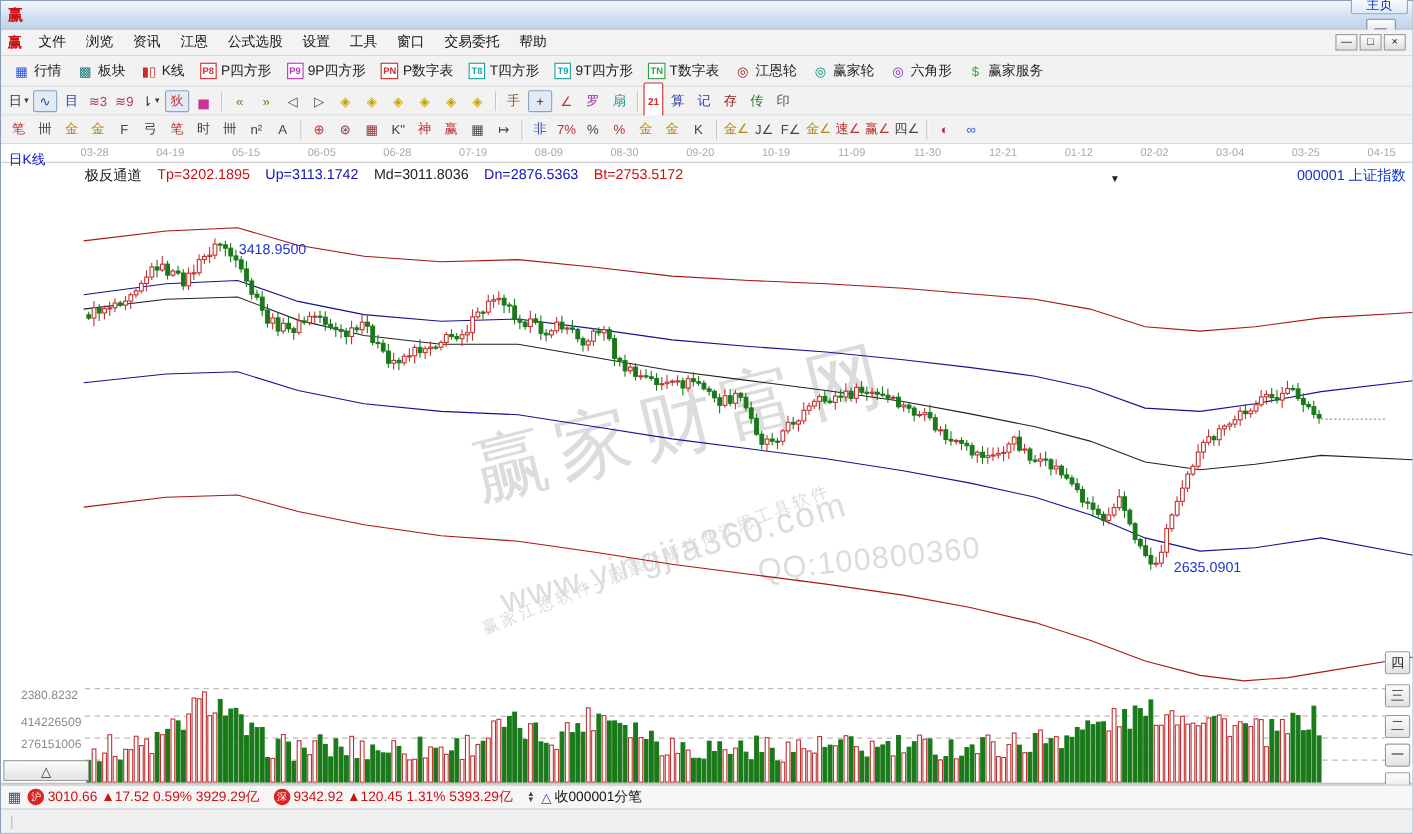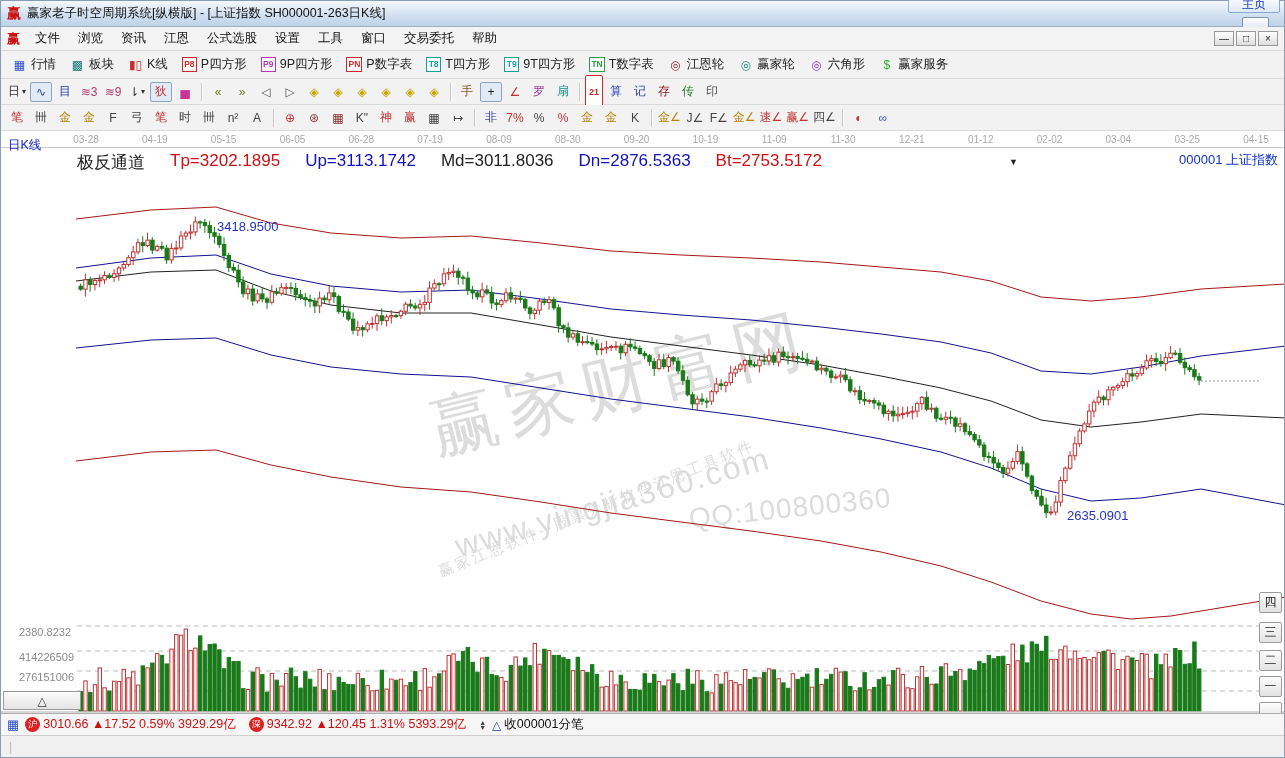--- a/index.html
+++ b/index.html
@@ -45,21 +45,21 @@
   .caret { font-size:8px; color:#333; margin-left:2px; }
   .sep { width:1px; height:18px; background:#c6c6c6; box-shadow:1px 0 0 #fff; margin:0 4px; flex:0 0 1px; }
 
   
   .chart-region { position:relative; height:582px; flex:0 0 582px; background:#fff; overflow:hidden; }
   .wm { position:absolute; color:#dcdcdc; z-index:0; white-space:nowrap; transform-origin:left center; user-select:none; }
   .chart-svg-wrap { position:absolute; inset:0; z-index:1; }
   .date-label { position:absolute; top:3px; transform:translateX(-50%); color:#a9a9a9; font-size:10px; z-index:2; }
   .date-line { position:absolute; top:16px; left:0; right:0; border-top:1px solid #c9c9c9; z-index:2; }
   .pane-label { position:absolute; left:7px; top:6px; color:#1122cc; font-size:12.5px; z-index:3; }
-  .indicator-row { position:absolute; left:76px; top:20px; display:flex; gap:25px; font-size:17px; z-index:3; }
+  .indicator-row { position:absolute; left:76px; top:20px; display:flex; gap:14px; font-size:13px; z-index:3; }
   .symbol-label { position:absolute; right:6px; top:20px; color:#1133cc; font-size:13px; z-index:3; }
   .chart-caret { position:absolute; left:1008px; top:26px; font-size:9px; color:#222; z-index:3; }
   .price-anno { position:absolute; color:#2233cc; font-size:13px; z-index:3; }
   .vol-label { position:absolute; left:18px; color:#8a8a8a; font-size:11px; z-index:3;margin-top:11px; }
   .right-btn { position:absolute; right:2px; width:23px; height:21px; display:flex; align-items:center; justify-content:center;
     font-size:12px; color:#222; background:linear-gradient(#fcfcfc,#e2e2e2); border:1px solid #9a9a9a;
     border-radius:2px; z-index:4; cursor:pointer; }
   .zoom-btn { position:absolute; left:2px; top:560px; width:78px; height:19px; display:flex; align-items:center; justify-content:center;
     background:linear-gradient(#fbfbfb,#e4e4e4); border:1px solid #9a9a9a; color:#333; font-size:12px; z-index:4; cursor:pointer; }
 
@@ -80,21 +80,20 @@
     border-top:1px solid #cfcfcf; padding:0 8px; color:#111; font-size:12.5px; white-space:nowrap; overflow:hidden; }
   .grip { color:#bbb; margin-right:6px; }
 </style>
 </head>
 <body>
 
 <div class="app">
 
   <div class="titlebar">
     <span class="app-logo">赢</span>
-    <span class="title-text">赢家老子时空周期系统[纵横版] - [上证指数  SH000001-263日K线]</span>
     <div class="tb-right">
       <button class="tb-link">客服</button>
       <button class="tb-link">论坛</button>
       <button class="tb-link">主页</button>
       <span class="winbtn">—</span>
       <span class="winbtn">□</span>
       <span class="winbtn close">×</span>
     </div>
   </div>
 

